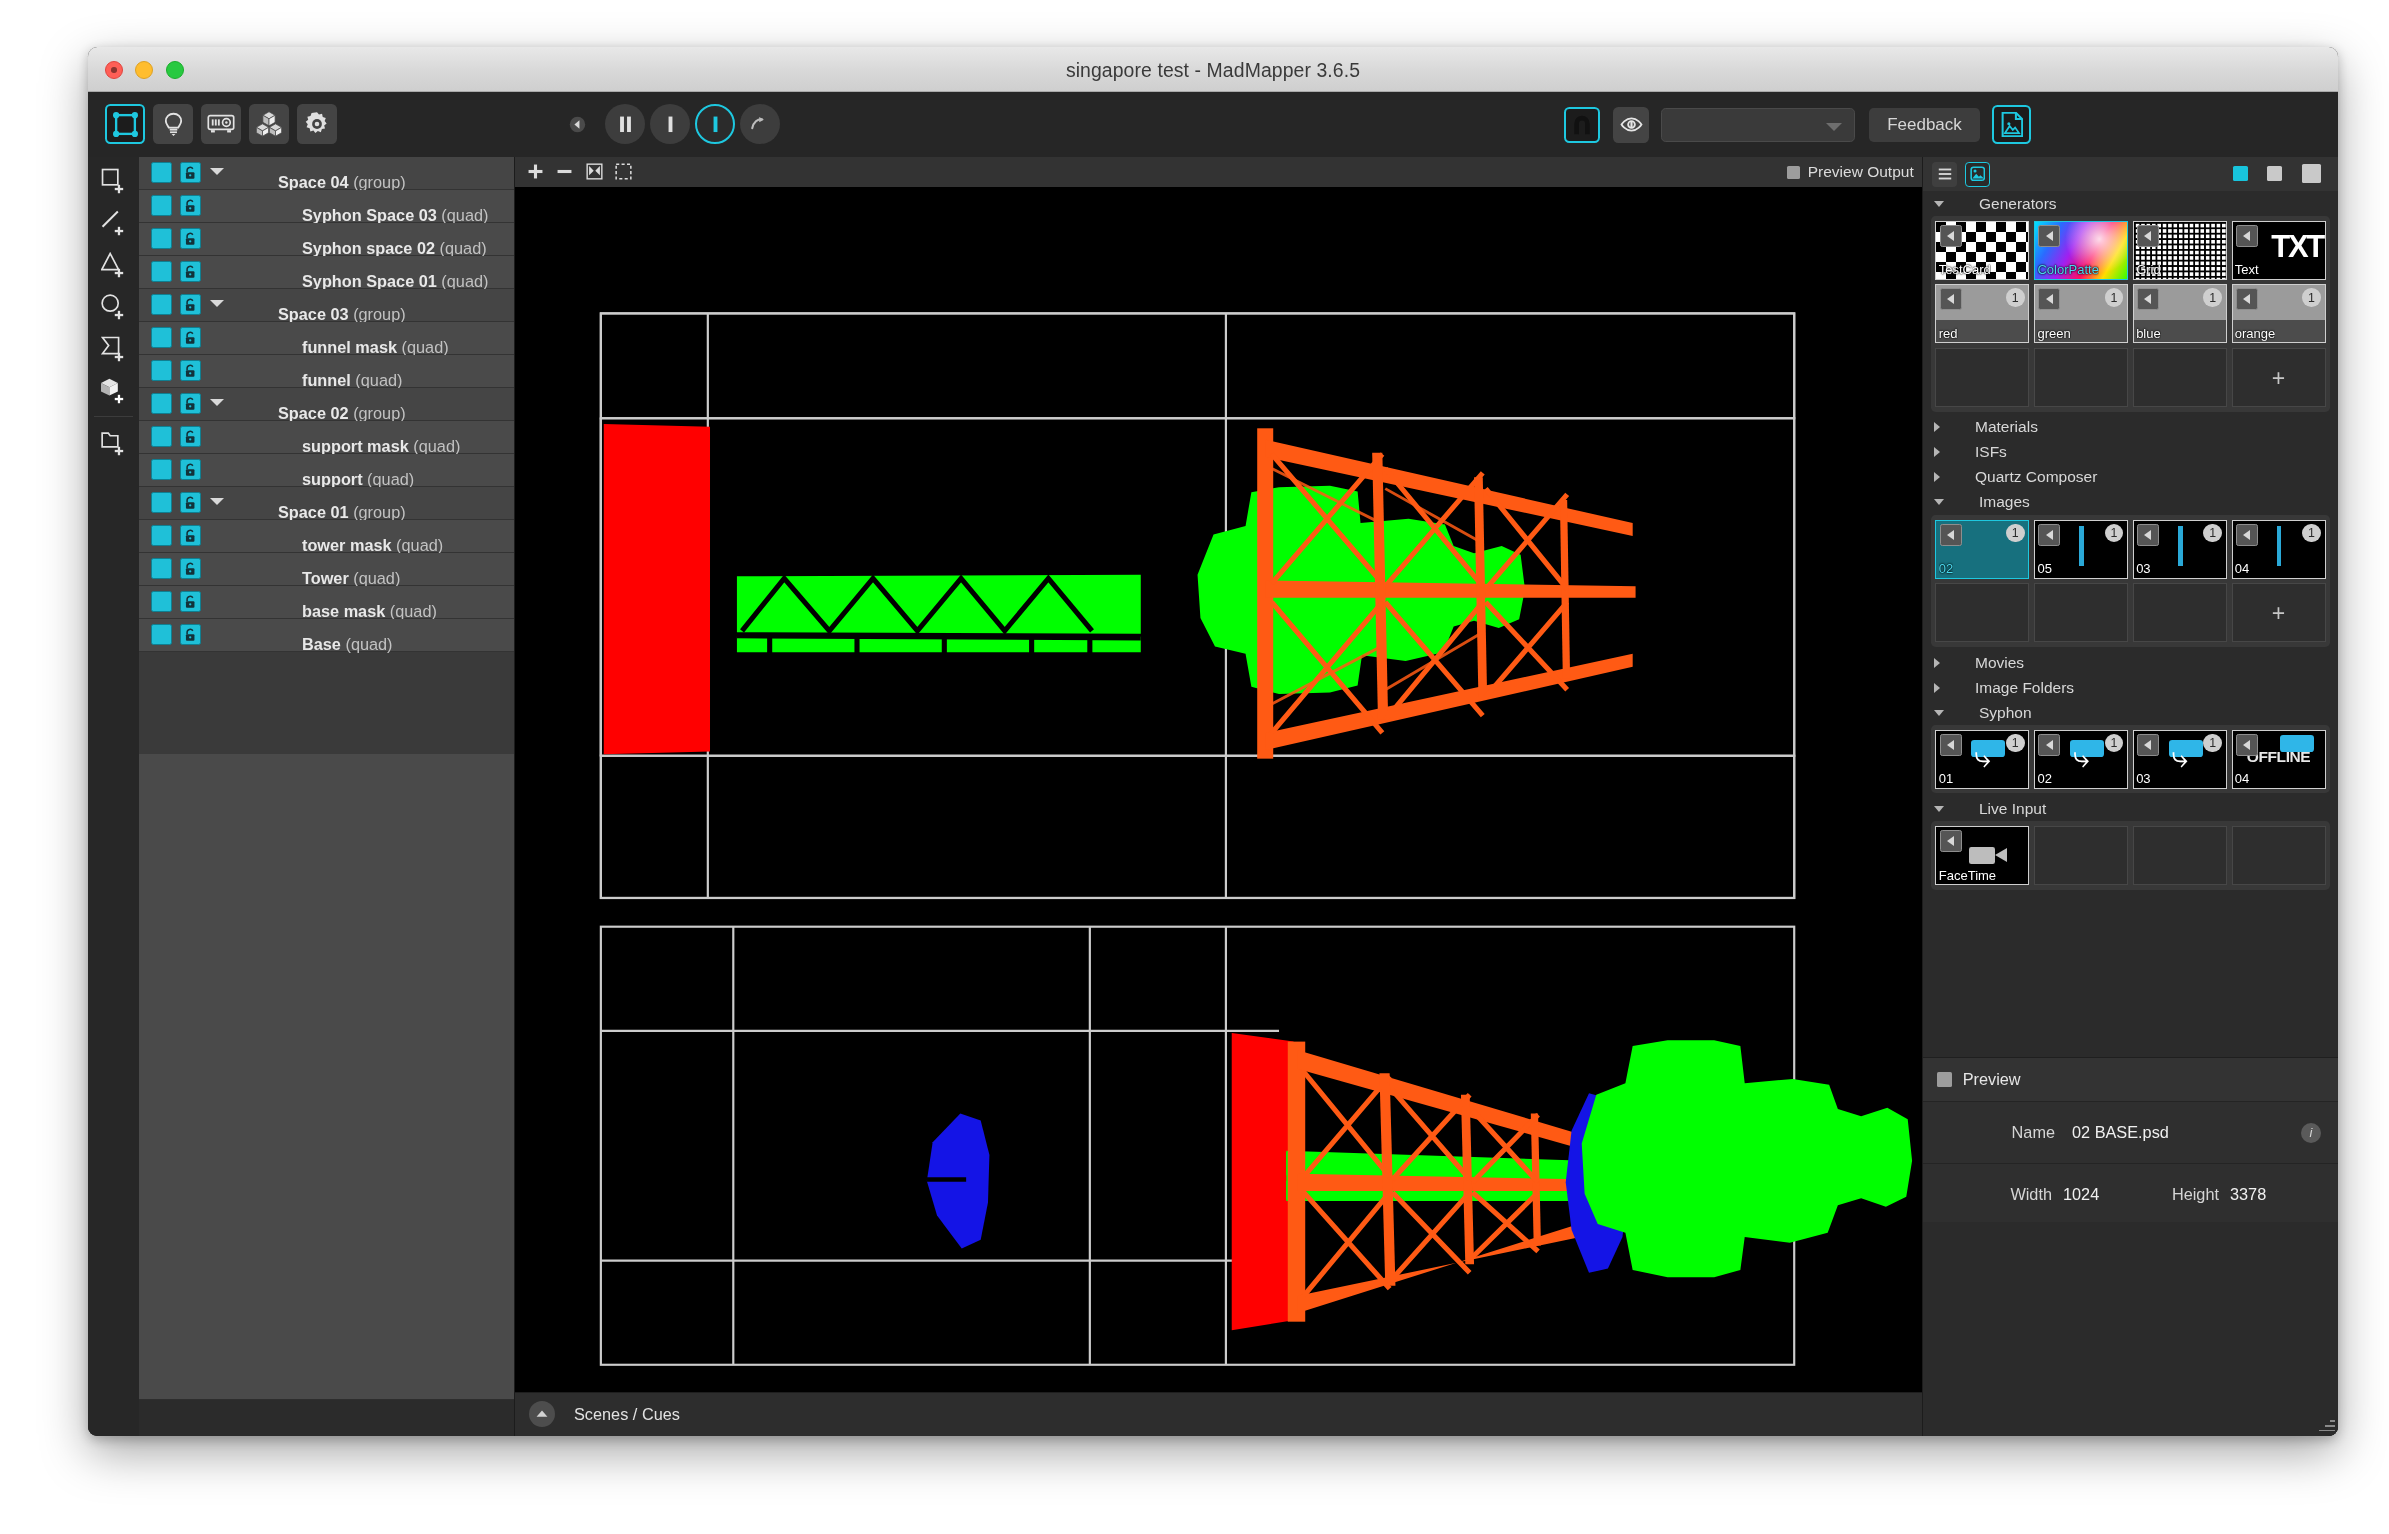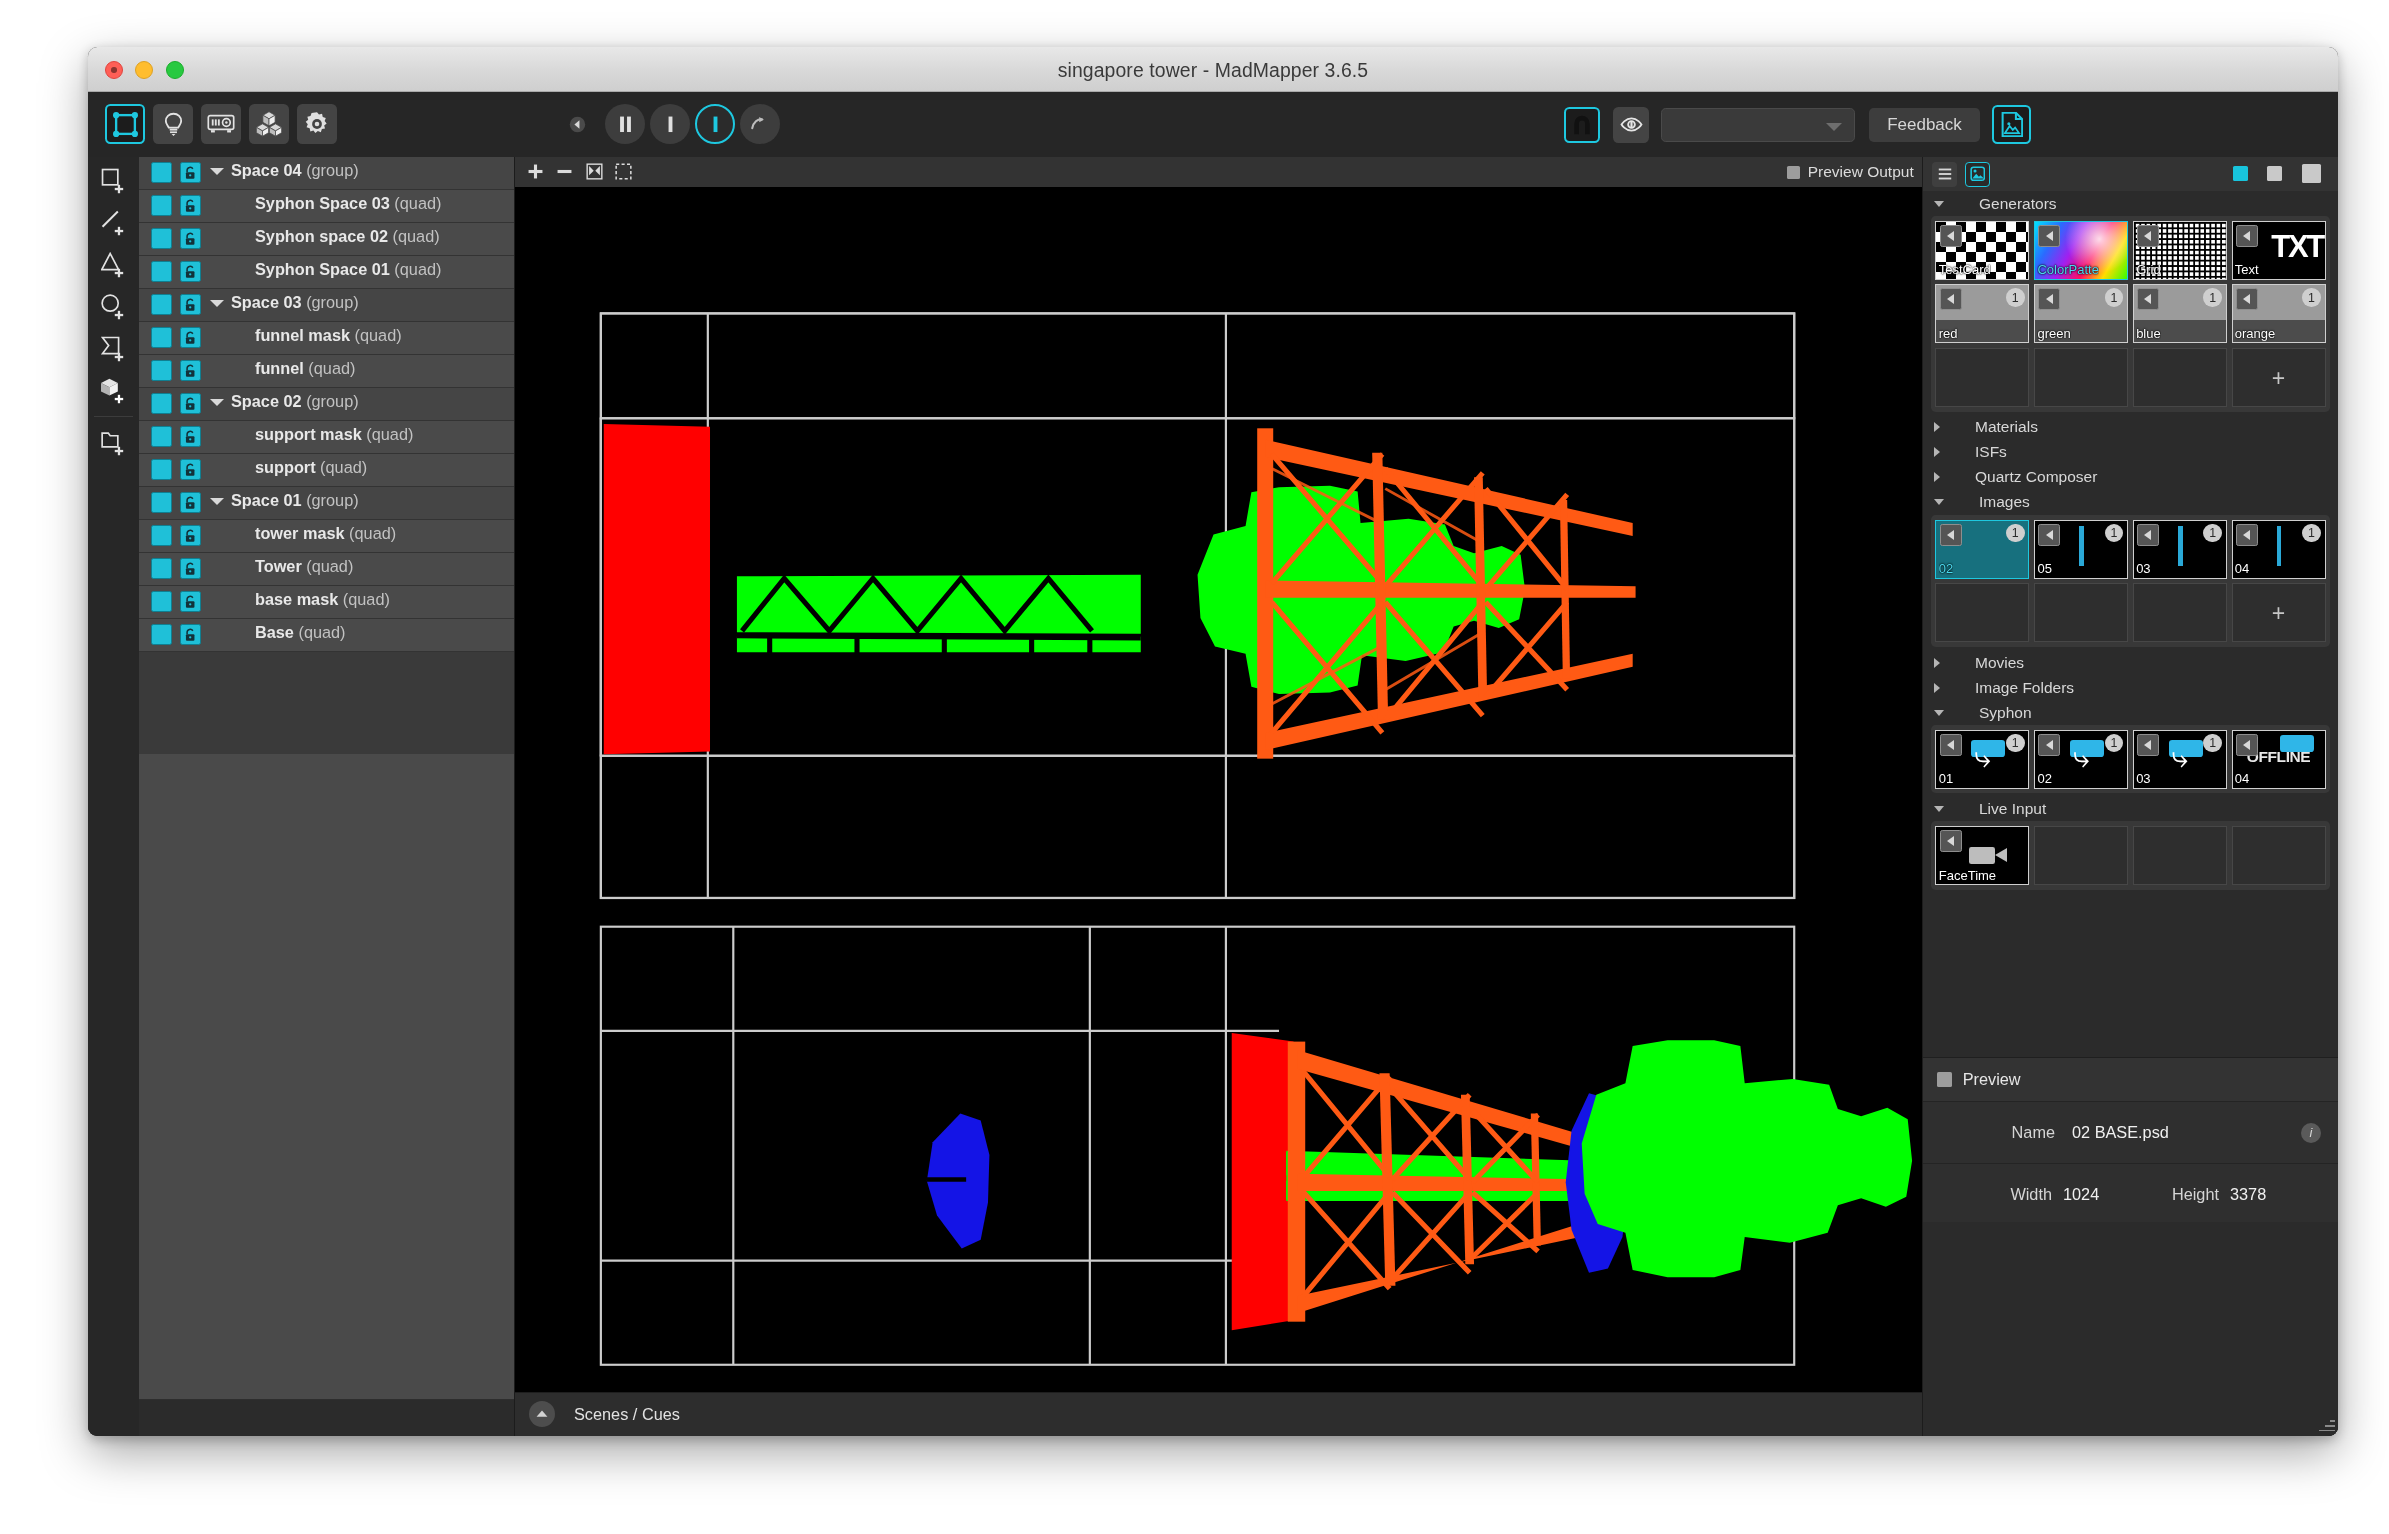--- a/index.html
+++ b/index.html
@@ -226,24 +226,25 @@
   .disc {
     position: absolute;
     left: 71px; top: 11px;
     width: 0; height: 0;
     border-left: 7px solid transparent;
     border-right: 7px solid transparent;
     border-top: 7.8px solid #d9d9d9;
   }
   .layer-label {
     position: absolute;
-    top: 4px;
+    top: 16px;
     font-size: 16.3px;
     color: #e8e8e8;
     white-space: nowrap;
+    margin-left: 47px;
   }
   .layer-label.grp { left: 92px; }
   .layer-label.child { left: 116px; }
   .layer-label b { font-weight: bold; }
   .layer-label .ty { color: #c2c2c2; font-weight: normal; }
 
   .layers-empty {
     position: absolute;
     left: 0; right: 0;
     top: 597px; bottom: 36px;
@@ -627,21 +628,21 @@
 
 <div id="app">
   <div class="window">
 
     <div class="titlebar">
       <div class="traffic close">
           <span class="dot"></span>
         </div>
       <div class="traffic min"></div>
       <div class="traffic max"></div>
-      <div class="title-text">singapore tower - MadMapper 3.6.5</div>
+      <div class="title-text">singapore test - MadMapper 3.6.5</div>
     </div>
 
     <div class="toolbar">
 
       <div class="tb-btn active" style="left:17px">
         <span>
           <svg width="25" height="25" viewBox="0 0 32 32">
             <rect x="4" y="4" width="24" height="24" fill="none" stroke="#1ec8e0" stroke-width="3"></rect>
             <circle cx="4" cy="4" r="4" fill="#1ec8e0"></circle>
               <circle cx="28" cy="4" r="4" fill="#1ec8e0"></circle>

